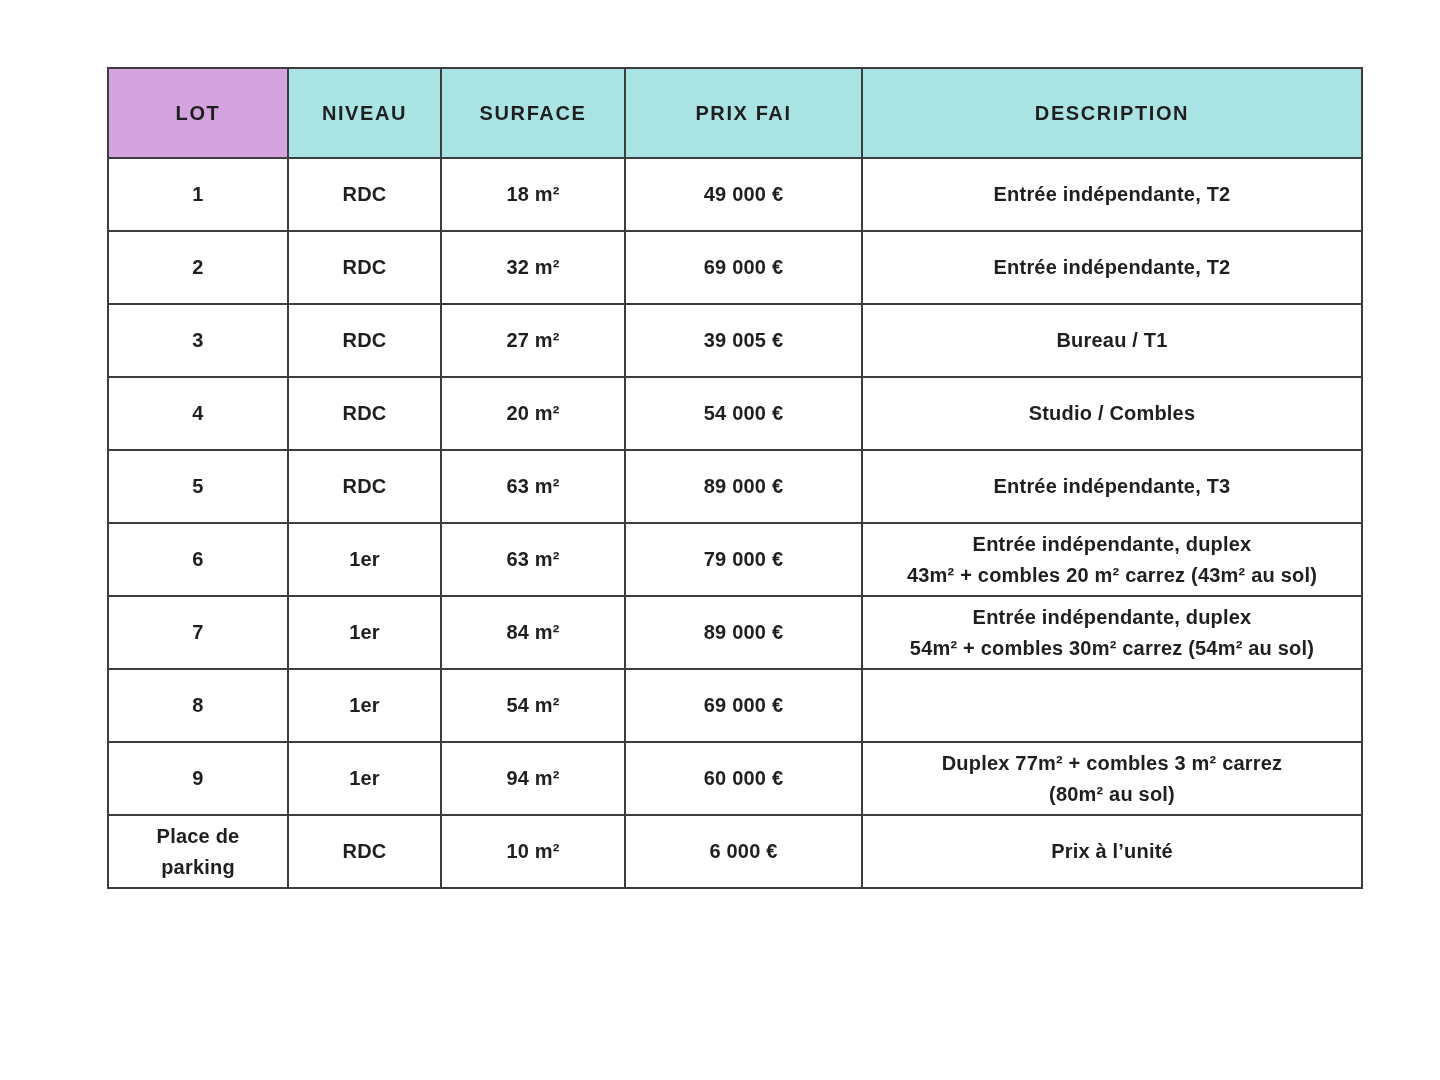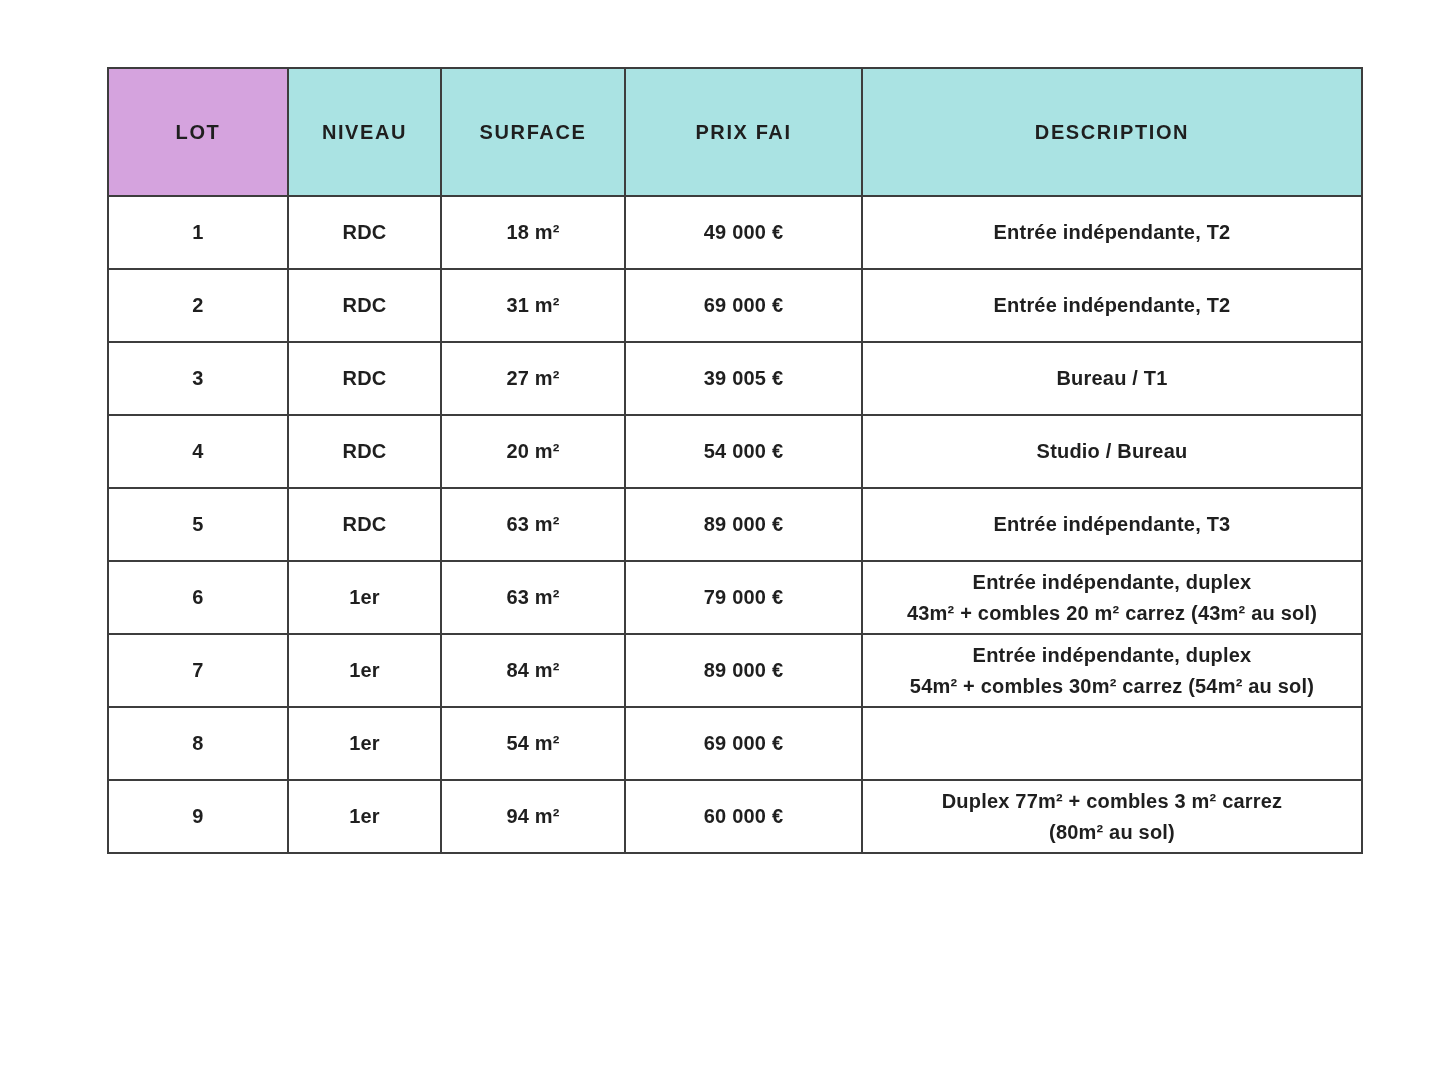--- a/index.html
+++ b/index.html
@@ -33,21 +33,21 @@
   col.col-description { width: 500px; }
 
   th, td {
     border: 2px solid var(--border, #3d3d3d);
     text-align: center;
     vertical-align: middle;
     background: var(--row-bg, #ffffff);
     padding: 4px 10px;
   }
   th {
-    height: 128px;
+    height: 90px;
     font-size: 20px;
     font-weight: 700;
     letter-spacing: 1.6px;
     background: var(--header-bg, #aae3e3);
     margin-top: 43px;
   }
   th.header-lot {
     background: var(--lot-header-bg, #d5a3de);
   }
   td {
@@ -86,42 +86,42 @@
     <td>RDC</td>
     <td>18 m²</td>
     <td>49 000 €</td>
     <td>
             <div class="description-line">Entrée indépendante, T2</div>
           </td>
   </tr>
         <tr>
     <td>2</td>
     <td>RDC</td>
-    <td>31 m²</td>
+    <td>32 m²</td>
     <td>69 000 €</td>
     <td>
             <div class="description-line">Entrée indépendante, T2</div>
           </td>
   </tr>
         <tr>
     <td>3</td>
     <td>RDC</td>
     <td>27 m²</td>
     <td>39 005 €</td>
     <td>
             <div class="description-line">Bureau / T1</div>
           </td>
   </tr>
         <tr>
     <td>4</td>
     <td>RDC</td>
     <td>20 m²</td>
     <td>54 000 €</td>
     <td>
-            <div class="description-line">Studio / Bureau</div>
+            <div class="description-line">Studio / Combles</div>
           </td>
   </tr>
         <tr>
     <td>5</td>
     <td>RDC</td>
     <td>63 m²</td>
     <td>89 000 €</td>
     <td>
             <div class="description-line">Entrée indépendante, T3</div>
           </td>
@@ -156,15 +156,24 @@
         <tr>
     <td>9</td>
     <td>1er</td>
     <td>94 m²</td>
     <td>60 000 €</td>
     <td>
             <div class="description-line">Duplex 77m² + combles 3 m² carrez</div>
             <div class="description-line">(80m² au sol)</div>
           </td>
   </tr>
+        <tr>
+    <td>Place de parking</td>
+    <td>RDC</td>
+    <td>10 m²</td>
+    <td>6 000 €</td>
+    <td>
+            <div class="description-line">Prix à l’unité</div>
+          </td>
+  </tr>
       </tbody>
   </table>
 </div>
 
 </body></html>

